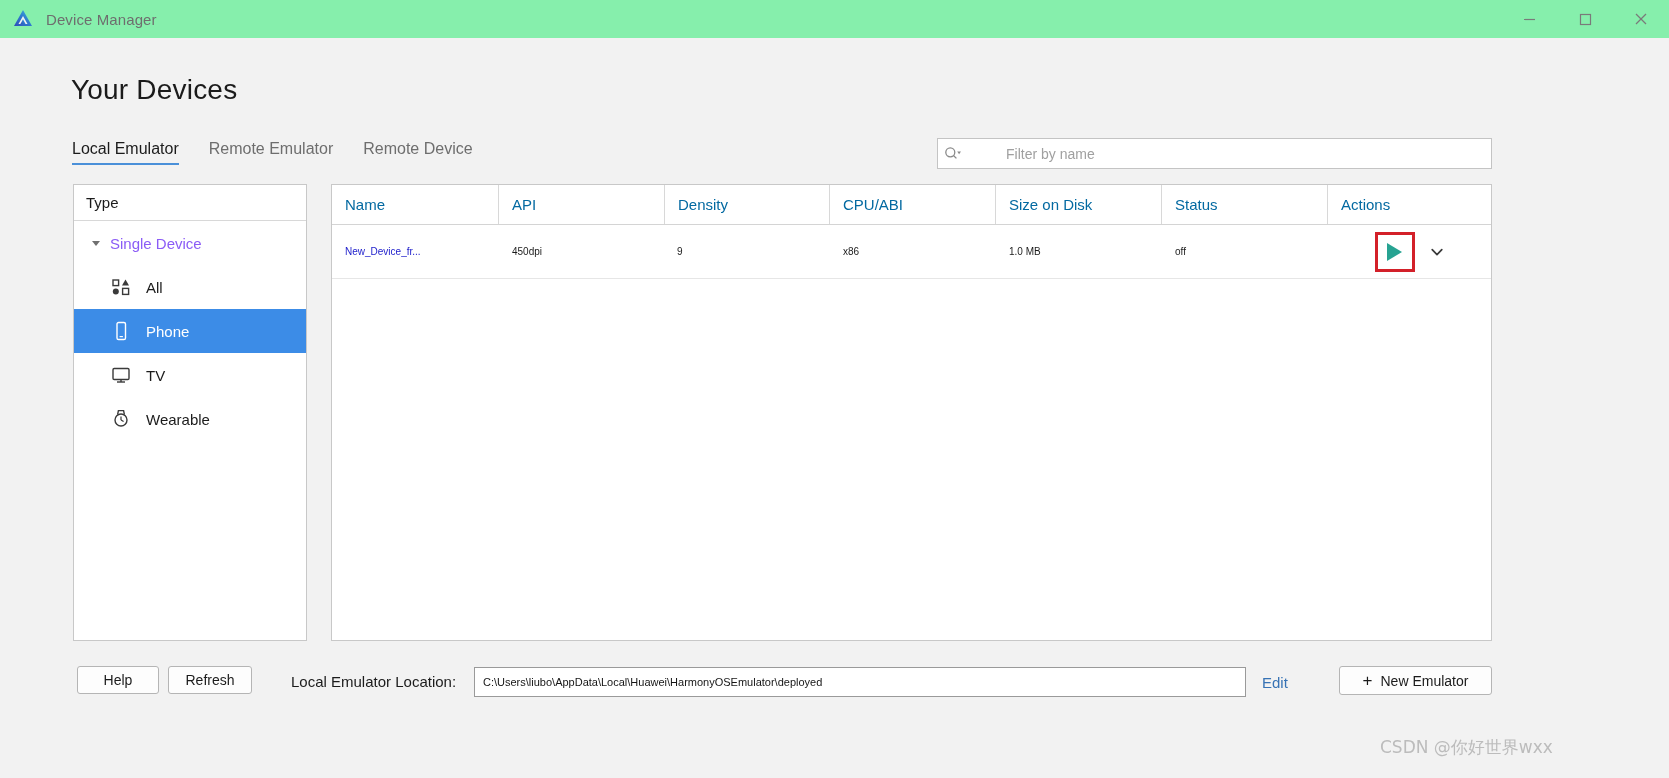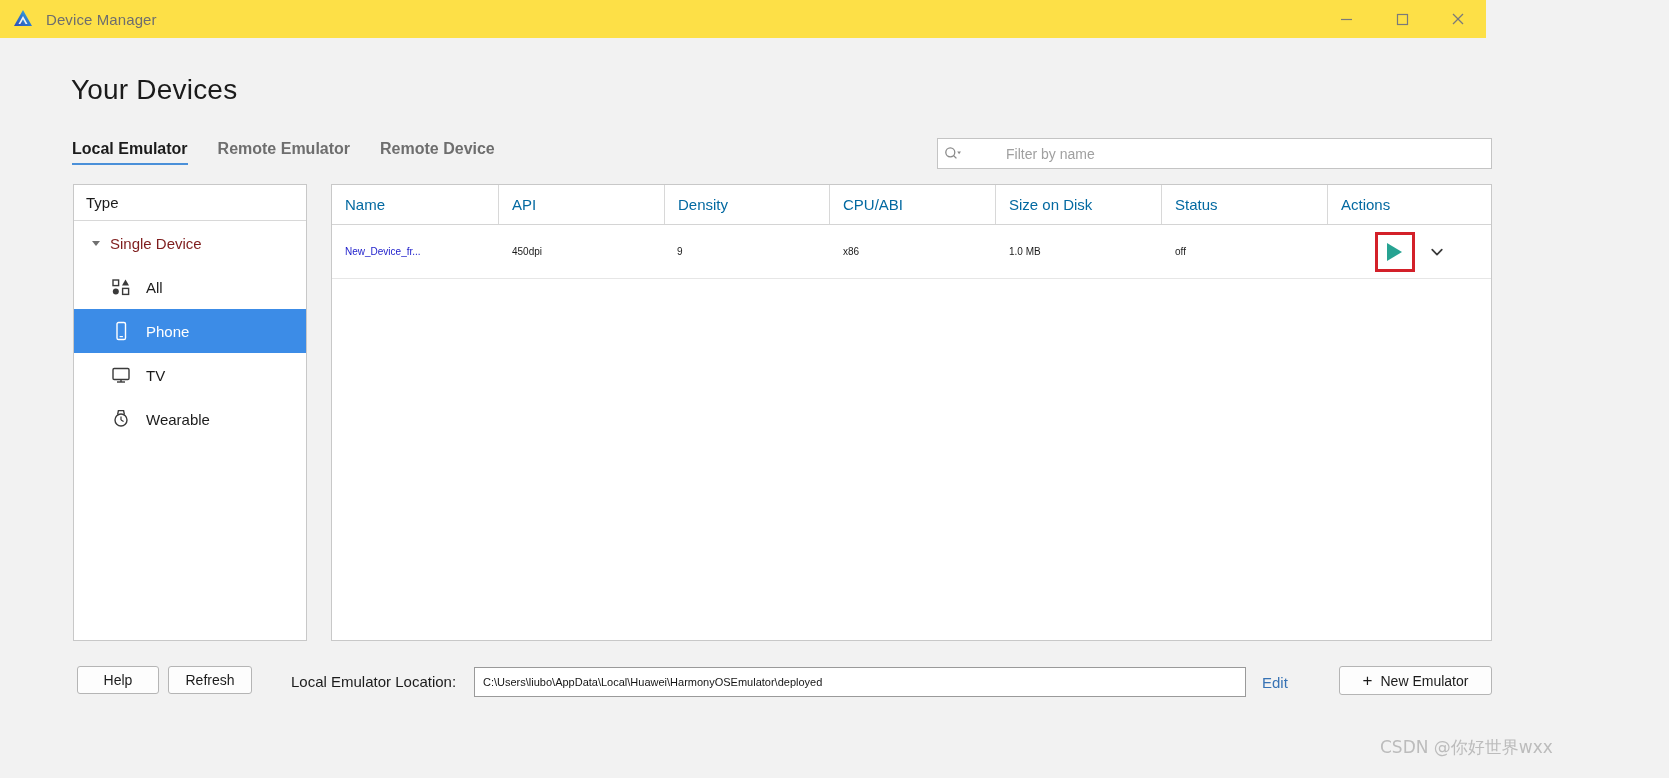--- a/index.html
+++ b/index.html
@@ -8,22 +8,22 @@
     width: 1669px; height: 778px;
     overflow: hidden;
     font-family: "Liberation Sans", sans-serif;
     background: #f2f2f2;
     -webkit-font-smoothing: antialiased;
   }
 
   
   .titlebar {
     position: absolute; top: 0; left: 0;
-    width: 1486px; height: 38px;
-    background: #fde047;
+    width: 1669px; height: 38px;
+    background: #86efac;
     display: flex; align-items: center;
   }
   .titlebar-logo {
     width: 22px; height: 22px;
     margin-left: 12px; margin-right: 12px;
     flex: 0 0 auto;
   }
   .titlebar-title {
     font-size: 15px;
     color: #6e6e6e;
@@ -44,21 +44,21 @@
     font-size: 28px; color: #1b1b1b; font-weight: 400;
     letter-spacing: .2px;
   }
 
   .tabs {
     position: absolute; left: 72px; top: 140px;
     display: flex; align-items: flex-end; gap: 30px;
   }
   .tab {
     font-size: 16px; color: #6e6e6e; padding-bottom: 5px;
-    border-bottom: 2px solid transparent; cursor: default; font-weight: bold;
+    border-bottom: 2px solid transparent; cursor: default;
   }
   .tab.active {
     color: #1b1b1b;
     border-bottom-color: #4a90d9;
   }
 
   
   .search-box {
     position: absolute; left: 937px; top: 138px;
     width: 555px; height: 31px;
@@ -85,21 +85,21 @@
     border: 1px solid #c8c8c8;
   }
   .sidebar-header {
     height: 36px; display: flex; align-items: center;
     padding-left: 12px;
     font-size: 15px; color: #1b1b1b;
     border-bottom: 1px solid #d8d8d8;
   }
   .tree-group {
     height: 44px; display: flex; align-items: center;
-    padding-left: 14px; font-size: 15px; color: #7f1d1d;
+    padding-left: 14px; font-size: 15px; color: #8b5cf6;
   }
   .tree-caret {
     width: 16px; display: inline-flex; align-items: center; justify-content: center;
     margin-right: 6px; color: #707070;
   }
   .tree-item {
     height: 44px; display: flex; align-items: center;
     padding-left: 34px; font-size: 15px; color: #1b1b1b;
     cursor: default;
   }

